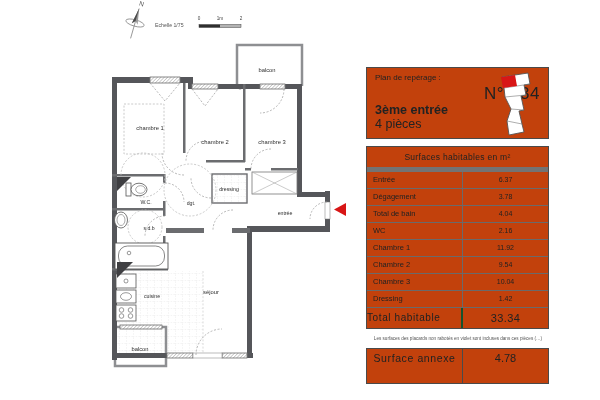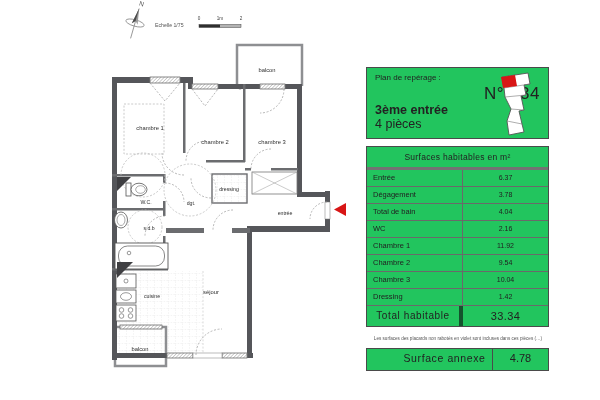--- a/index.html
+++ b/index.html
@@ -1,37 +1,37 @@
 <!DOCTYPE html>
 <html><head>
 <meta charset="utf-8">
 <style>
   html,body{margin:0;padding:0;background:#fff;}
   .page{position:relative;width:600px;height:400px;background:#fff;overflow:hidden;
         font-family:"Liberation Sans", sans-serif;color:#222;}
   .plan-svg{position:absolute;left:0;top:0;}
   
-  .panel{position:absolute;left:366px;width:183px;border:1px solid #4a4a4a;background:#22c55e;box-sizing:border-box;}
+  .panel{position:absolute;left:366px;width:183px;border:1px solid #4a4a4a;background:#c2410c;box-sizing:border-box;}
   .box1{top:67px;height:72px;padding:5px 8px;}
   .rep-title{font-size:8px;color:#222;margin-bottom:2px;}
   .rep-unit{font-size:17px;font-weight:normal;line-height:19px;letter-spacing:.5px;text-align:right;}
   .rep-floor{font-size:12.5px;font-weight:bold;line-height:14px;}
   .rep-rooms{font-size:12.5px;font-weight:normal;line-height:14px;}
   .minimap{position:absolute;right:4px;top:3px;}
   .box2{top:146px;}
-  .tbl-header{height:20px;line-height:20px;text-align:center;font-size:8.5px;letter-spacing:.3px;border-bottom:3px solid #737373;}
+  .tbl-header{height:20px;line-height:20px;text-align:center;font-size:8.5px;letter-spacing:.3px;border-bottom:5px solid #737373;}
   .tbl-row{display:grid;grid-template-columns:96px 1fr;height:16px;border-bottom:1px solid #6a6a6a;}
   .tbl-row:last-of-type{border-bottom:1px solid #4a4a4a;}
   .cell-label{font-size:7.5px;line-height:16px;padding-left:6px;border-right:1px solid #6a6a6a;}
   .cell-value{font-size:7px;line-height:16px;text-align:center;}
   .tbl-total{display:grid;grid-template-columns:96px 1fr;height:20px;}
-  .total-label{font-size:10px;line-height:20px;text-align:center;letter-spacing:.6px;border-right:4px solid #14532d;}
+  .total-label{font-size:10px;line-height:20px;letter-spacing:.6px;border-right:2px solid #14532d;}
   .total-value{font-size:11px;line-height:20px;text-align:center;letter-spacing:.4px;}
   .note{position:absolute;left:360px;top:336px;width:196px;font-size:4.6px;color:#555;text-align:center;white-space:nowrap;}
-  .box3{top:348px;height:23px;display:grid;grid-template-columns:96px 1fr;padding-left:30px;}
+  .box3{top:348px;height:36px;display:grid;grid-template-columns:96px 1fr;}
   .annexe-label{font-size:10.5px;line-height:19px;text-align:center;letter-spacing:.6px;border-right:1px solid #4a4a4a;}
   .annexe-value{font-size:11px;line-height:19px;text-align:center;}
 </style>
 </head>
 <body>
 
 <div class="page">
 
   <svg class="plan-svg" width="355" height="400" viewBox="0 0 355 400" xmlns="http://www.w3.org/2000/svg">
     <defs>

